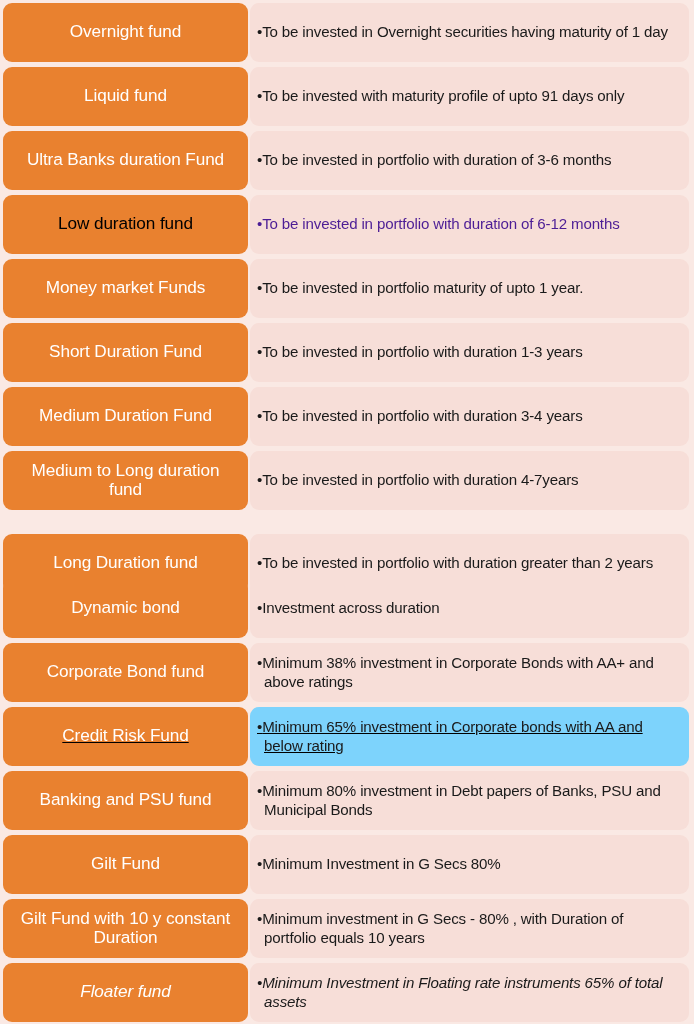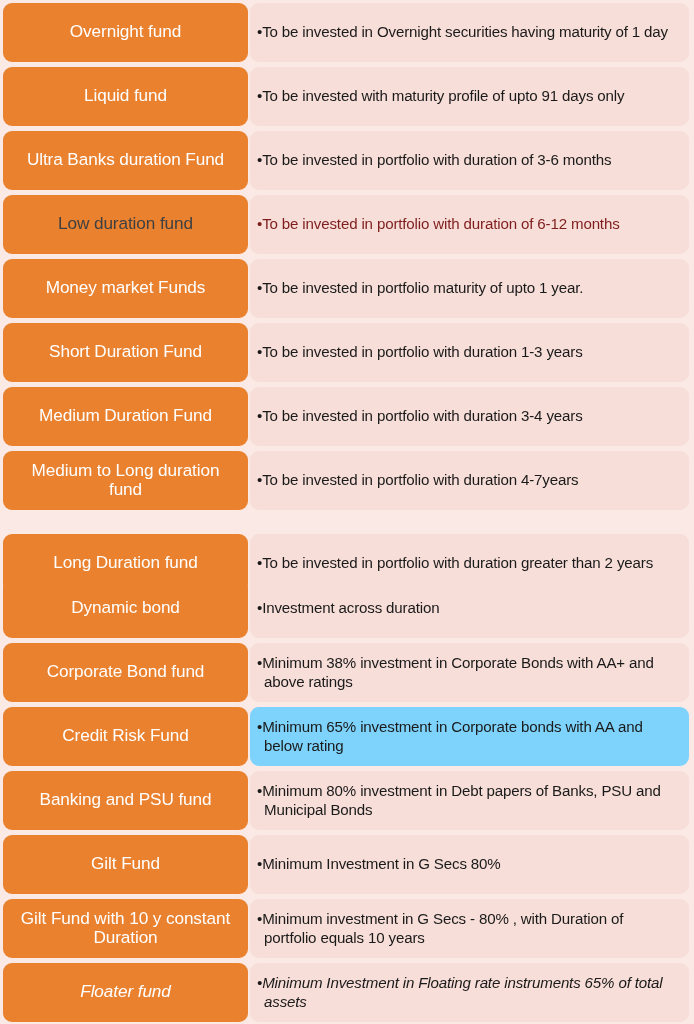--- a/index.html
+++ b/index.html
@@ -107,25 +107,25 @@
     </div>
     <div class="row" style="position: absolute; left: 0px; top: 128px; height: 64px;">
       <div class="label-box" style="margin-top: 2.5px; margin-bottom: 2.5px; background: rgb(233, 129, 47); color: rgb(255, 255, 255);">
         <span class="label-text">Ultra Banks duration Fund</span>
       </div>
       <div class="desc-box" style="margin-top: 2.5px; margin-bottom: 2.5px; background: rgb(247, 222, 216);">
         <span class="desc-text" style="color: rgb(26, 26, 26);"><span class="bullet">•</span><span>To be invested in portfolio with duration of 3-6 months</span></span>
       </div>
     </div>
     <div class="row" style="position: absolute; left: 0px; top: 192px; height: 64px;">
-      <div class="label-box" style="margin-top: 2.5px; margin-bottom: 2.5px; background: rgb(233, 129, 47); color: #404040;">
+      <div class="label-box" style="margin-top: 2.5px; margin-bottom: 2.5px; background: rgb(233, 129, 47); color: #000000;">
         <span class="label-text">Low duration fund</span>
       </div>
       <div class="desc-box" style="margin-top: 2.5px; margin-bottom: 2.5px; background: rgb(247, 222, 216);">
-        <span class="desc-text" style="color: #7f1d1d; text-align: right;"><span class="bullet">•</span><span>To be invested in portfolio with duration of 6-12 months</span></span>
+        <span class="desc-text" style="color: #4c1d95; text-align: right;"><span class="bullet">•</span><span>To be invested in portfolio with duration of 6-12 months</span></span>
       </div>
     </div>
     <div class="row" style="position: absolute; left: 0px; top: 256px; height: 64px;">
       <div class="label-box" style="margin-top: 2.5px; margin-bottom: 2.5px; background: rgb(233, 129, 47); color: rgb(255, 255, 255);">
         <span class="label-text">Money market Funds</span>
       </div>
       <div class="desc-box" style="margin-top: 2.5px; margin-bottom: 2.5px; background: rgb(247, 222, 216);">
         <span class="desc-text" style="color: rgb(26, 26, 26);"><span class="bullet">•</span><span>To be invested in portfolio maturity of upto 1 year.</span></span>
       </div>
     </div>
@@ -170,21 +170,21 @@
       </div>
     </div>
     <div class="row" style="position: absolute; left: 0px; top: 640px; height: 64px;">
       <div class="label-box" style="margin-top: 2.5px; margin-bottom: 2.5px; background: rgb(233, 129, 47); color: rgb(255, 255, 255);">
         <span class="label-text">Corporate  Bond fund</span>
       </div>
       <div class="desc-box" style="margin-top: 2.5px; margin-bottom: 2.5px; background: rgb(247, 222, 216);">
         <span class="desc-text" style="color: rgb(26, 26, 26);"><span class="bullet">•</span><span>Minimum 38% investment in Corporate Bonds with AA+ and above ratings</span></span>
       </div>
     </div>
-    <div class="row" style="position: absolute; left: 0px; top: 704px; height: 64px;">
+    <div class="row" style="position: absolute; left: 0px; top: 704px; height: 64px; text-decoration: underline;">
       <div class="label-box" style="margin-top: 2.5px; margin-bottom: 2.5px; background: rgb(233, 129, 47); color: rgb(255, 255, 255);">
         <span class="label-text">Credit Risk Fund</span>
       </div>
       <div class="desc-box" style="margin-top: 2.5px; margin-bottom: 2.5px; background: #7dd3fc;">
         <span class="desc-text" style="color: rgb(26, 26, 26);"><span class="bullet">•</span><span>Minimum 65% investment in Corporate bonds with AA and below rating</span></span>
       </div>
     </div>
     <div class="row" style="position: absolute; left: 0px; top: 768px; height: 64px;">
       <div class="label-box" style="margin-top: 2.5px; margin-bottom: 2.5px; background: rgb(233, 129, 47); color: rgb(255, 255, 255);">
         <span class="label-text">Banking and PSU fund</span>

